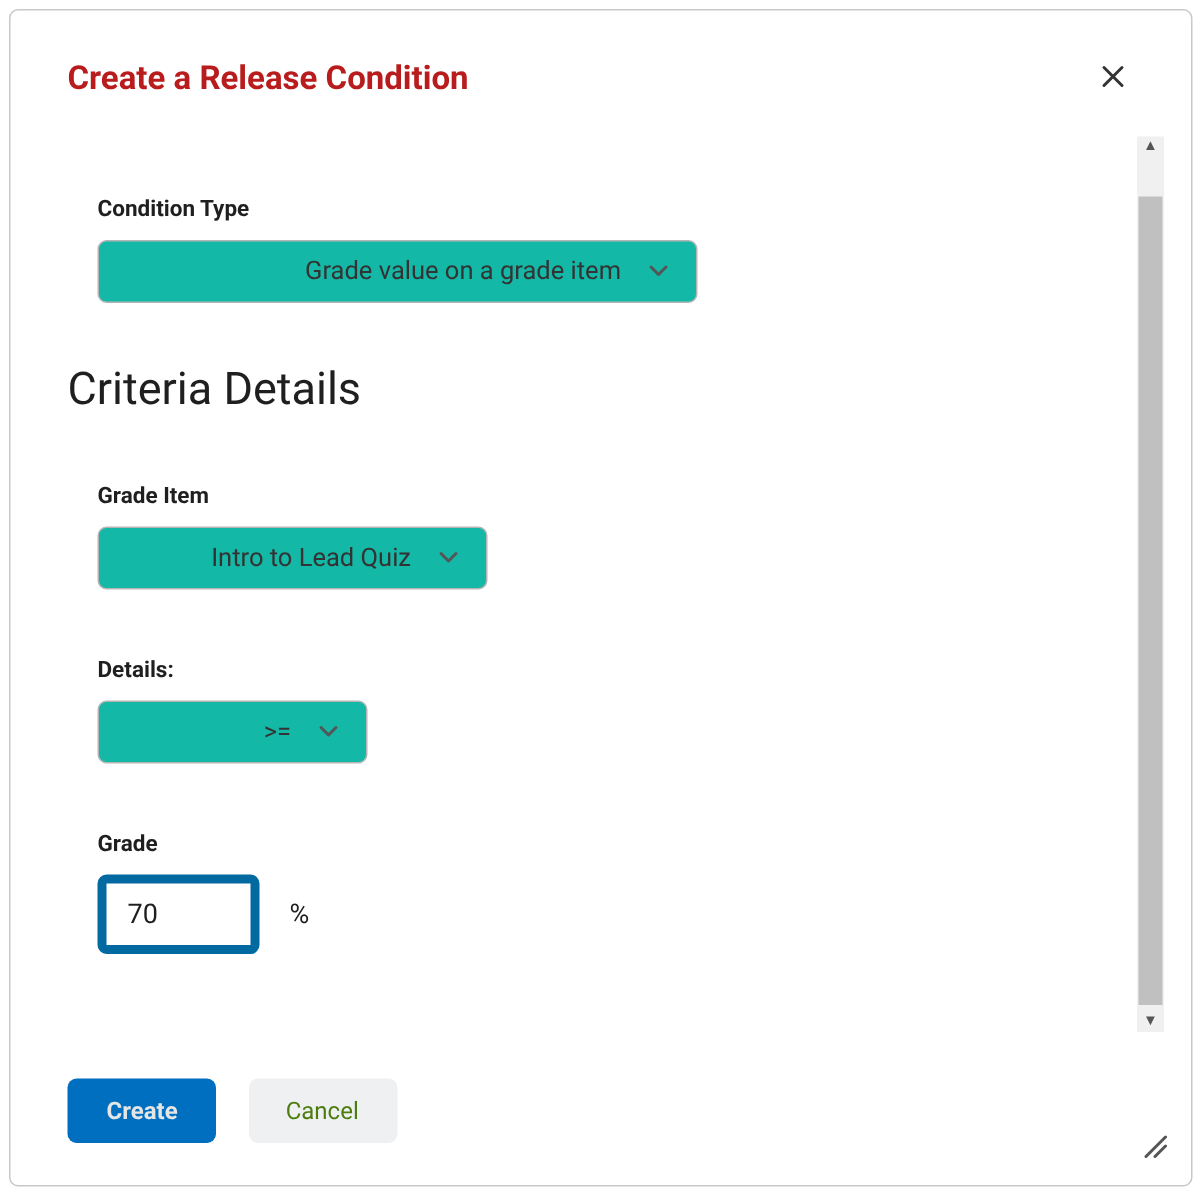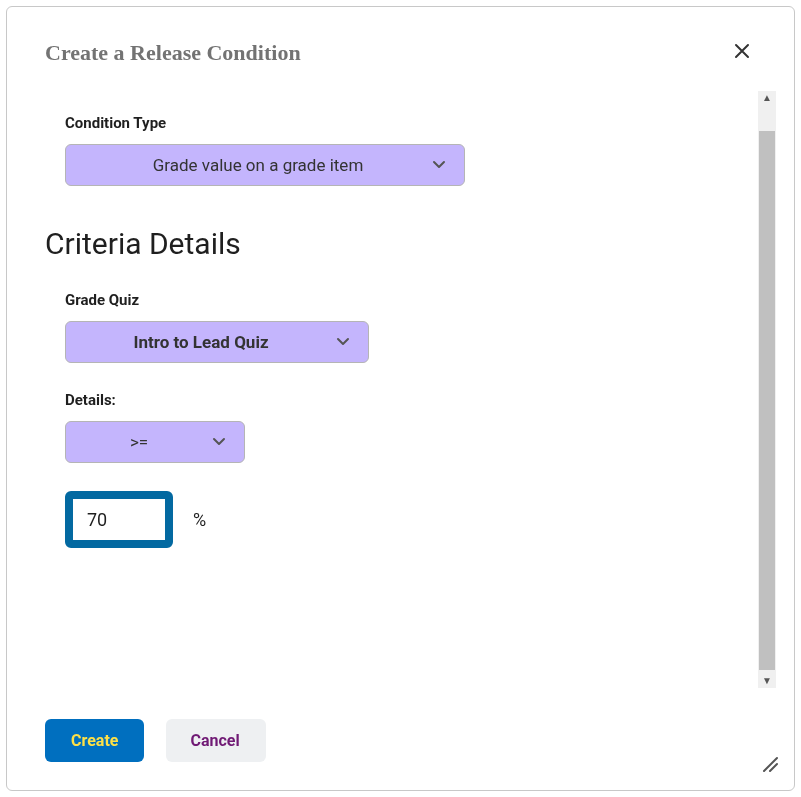--- a/index.html
+++ b/index.html
@@ -28,22 +28,21 @@
     }
     .modal-header {
       padding: 30px 38px 8px 38px;
       display: flex;
       justify-content: space-between;
       align-items: center;
     }
     .modal-title {
       font-size: 22px;
       font-weight: 700;
-      color: #737373;
-      font-family: Liberation Serif, serif;
+      color: #b91c1c;
     }
     .close-btn {
       background: none;
       border: none;
       cursor: pointer;
       padding: 6px;
       display: flex;
       align-items: center;
       justify-content: center;
     }
@@ -83,54 +82,53 @@
       right: 1px;
       background: #c0c0c0;
     }
     .modal-body {
       padding: 10px 70px 20px 38px;
     }
     .form-group {
       margin-bottom: 28px;
     }
     .form-group.mt {
-      margin-top: 28px;
+      margin-top: 44px;
     }
     .field-label {
       font-size: 15px;
       font-weight: 700;
       color: #1f1f1f;
       margin-bottom: 12px;
       display: block;
       padding-left: 20px;
     }
     .select-wrap {
       position: relative;
       display: inline-block;
       margin-left: 20px;
     }
     .select-btn {
       border: 1px solid #b5b5b5;
       border-radius: 6px;
-      background: #c4b5fd;
+      background: #14b8a6;
       padding: 10px 50px 10px 18px;
       font-size: 17px;
       color: #333;
-      text-align: center;
+      text-align: right;
       cursor: pointer;
       position: relative;
       font-family: inherit;
     }
     .select-btn.wide {
       width: 400px;
       padding-left: 36px;
     }
     .select-btn.medium {
-      width: 304px;
-      font-weight: bold;
+      width: 260px;
     }
     .select-btn.small {
       width: 180px;
     }
     .chevron {
       position: absolute;
       right: 18px;
       top: 50%;
       transform: translateY(-50%);
       pointer-events: none;
@@ -147,21 +145,21 @@
       margin: 40px 0 30px 0;
     }
     .grade-row {
       display: flex;
       align-items: center;
       gap: 20px;
       margin-left: 20px;
     }
     .text-input {
       width: 108px;
-      border: 8px solid #0369a1;
+      border: 6px solid #0369a1;
       border-radius: 6px;
       padding: 10px 14px;
       font-size: 18px;
       color: #1f1f1f;
       font-family: inherit;
     }
     .percent {
       font-size: 18px;
       color: #1f1f1f;
     }
@@ -176,26 +174,26 @@
       border: none;
       border-radius: 6px;
       padding: 12px 26px;
       font-size: 16px;
       font-weight: 700;
       cursor: pointer;
       font-family: inherit;
     }
     .btn-primary {
       background: #006fbf;
-      color: #fde047;
+      color: #e5e5e5;
     }
     .btn-secondary {
       background: #eef0f2;
-      color: #701a75;
-      font-weight: 700;
+      color: #4d7c0f;
+      font-weight: 400;
       padding-left: 24px;
     }
     .resize-handle {
       position: absolute;
       right: 16px;
       bottom: 18px;
       cursor: nwse-resize;
     }
     .resize-handle svg {
       width: 18px;
@@ -233,21 +231,21 @@
                   <path d="M2 2 L7 7 L12 2" stroke="#555" stroke-width="2" fill="none" stroke-linecap="round" stroke-linejoin="round"></path>
                 </svg>
             </span>
           </button>
         </div>
       </div>
 
       <h2 class="section-heading">Criteria Details</h2>
 
       <div class="form-group mt">
-        <label class="field-label">Grade Quiz</label>
+        <label class="field-label">Grade Item</label>
         <div class="select-wrap">
           <button class="select-btn medium">
             <span>Intro to Lead Quiz</span>
             <span class="chevron">
               <svg viewBox="0 0 14 10">
                   <path d="M2 2 L7 7 L12 2" stroke="#555" stroke-width="2" fill="none" stroke-linecap="round" stroke-linejoin="round"></path>
                 </svg>
             </span>
           </button>
         </div>
@@ -261,20 +259,21 @@
             <span class="chevron">
               <svg viewBox="0 0 14 10">
                   <path d="M2 2 L7 7 L12 2" stroke="#555" stroke-width="2" fill="none" stroke-linecap="round" stroke-linejoin="round"></path>
                 </svg>
             </span>
           </button>
         </div>
       </div>
 
       <div class="form-group mt">
+        <label class="field-label">Grade</label>
         <div class="grade-row">
           <input type="text" class="text-input" value="70" style="">
           <span class="percent">%</span>
         </div>
       </div>
 
     </div>
 
     <div class="scroll-track">
       <span class="scroll-arrow">▲</span>

